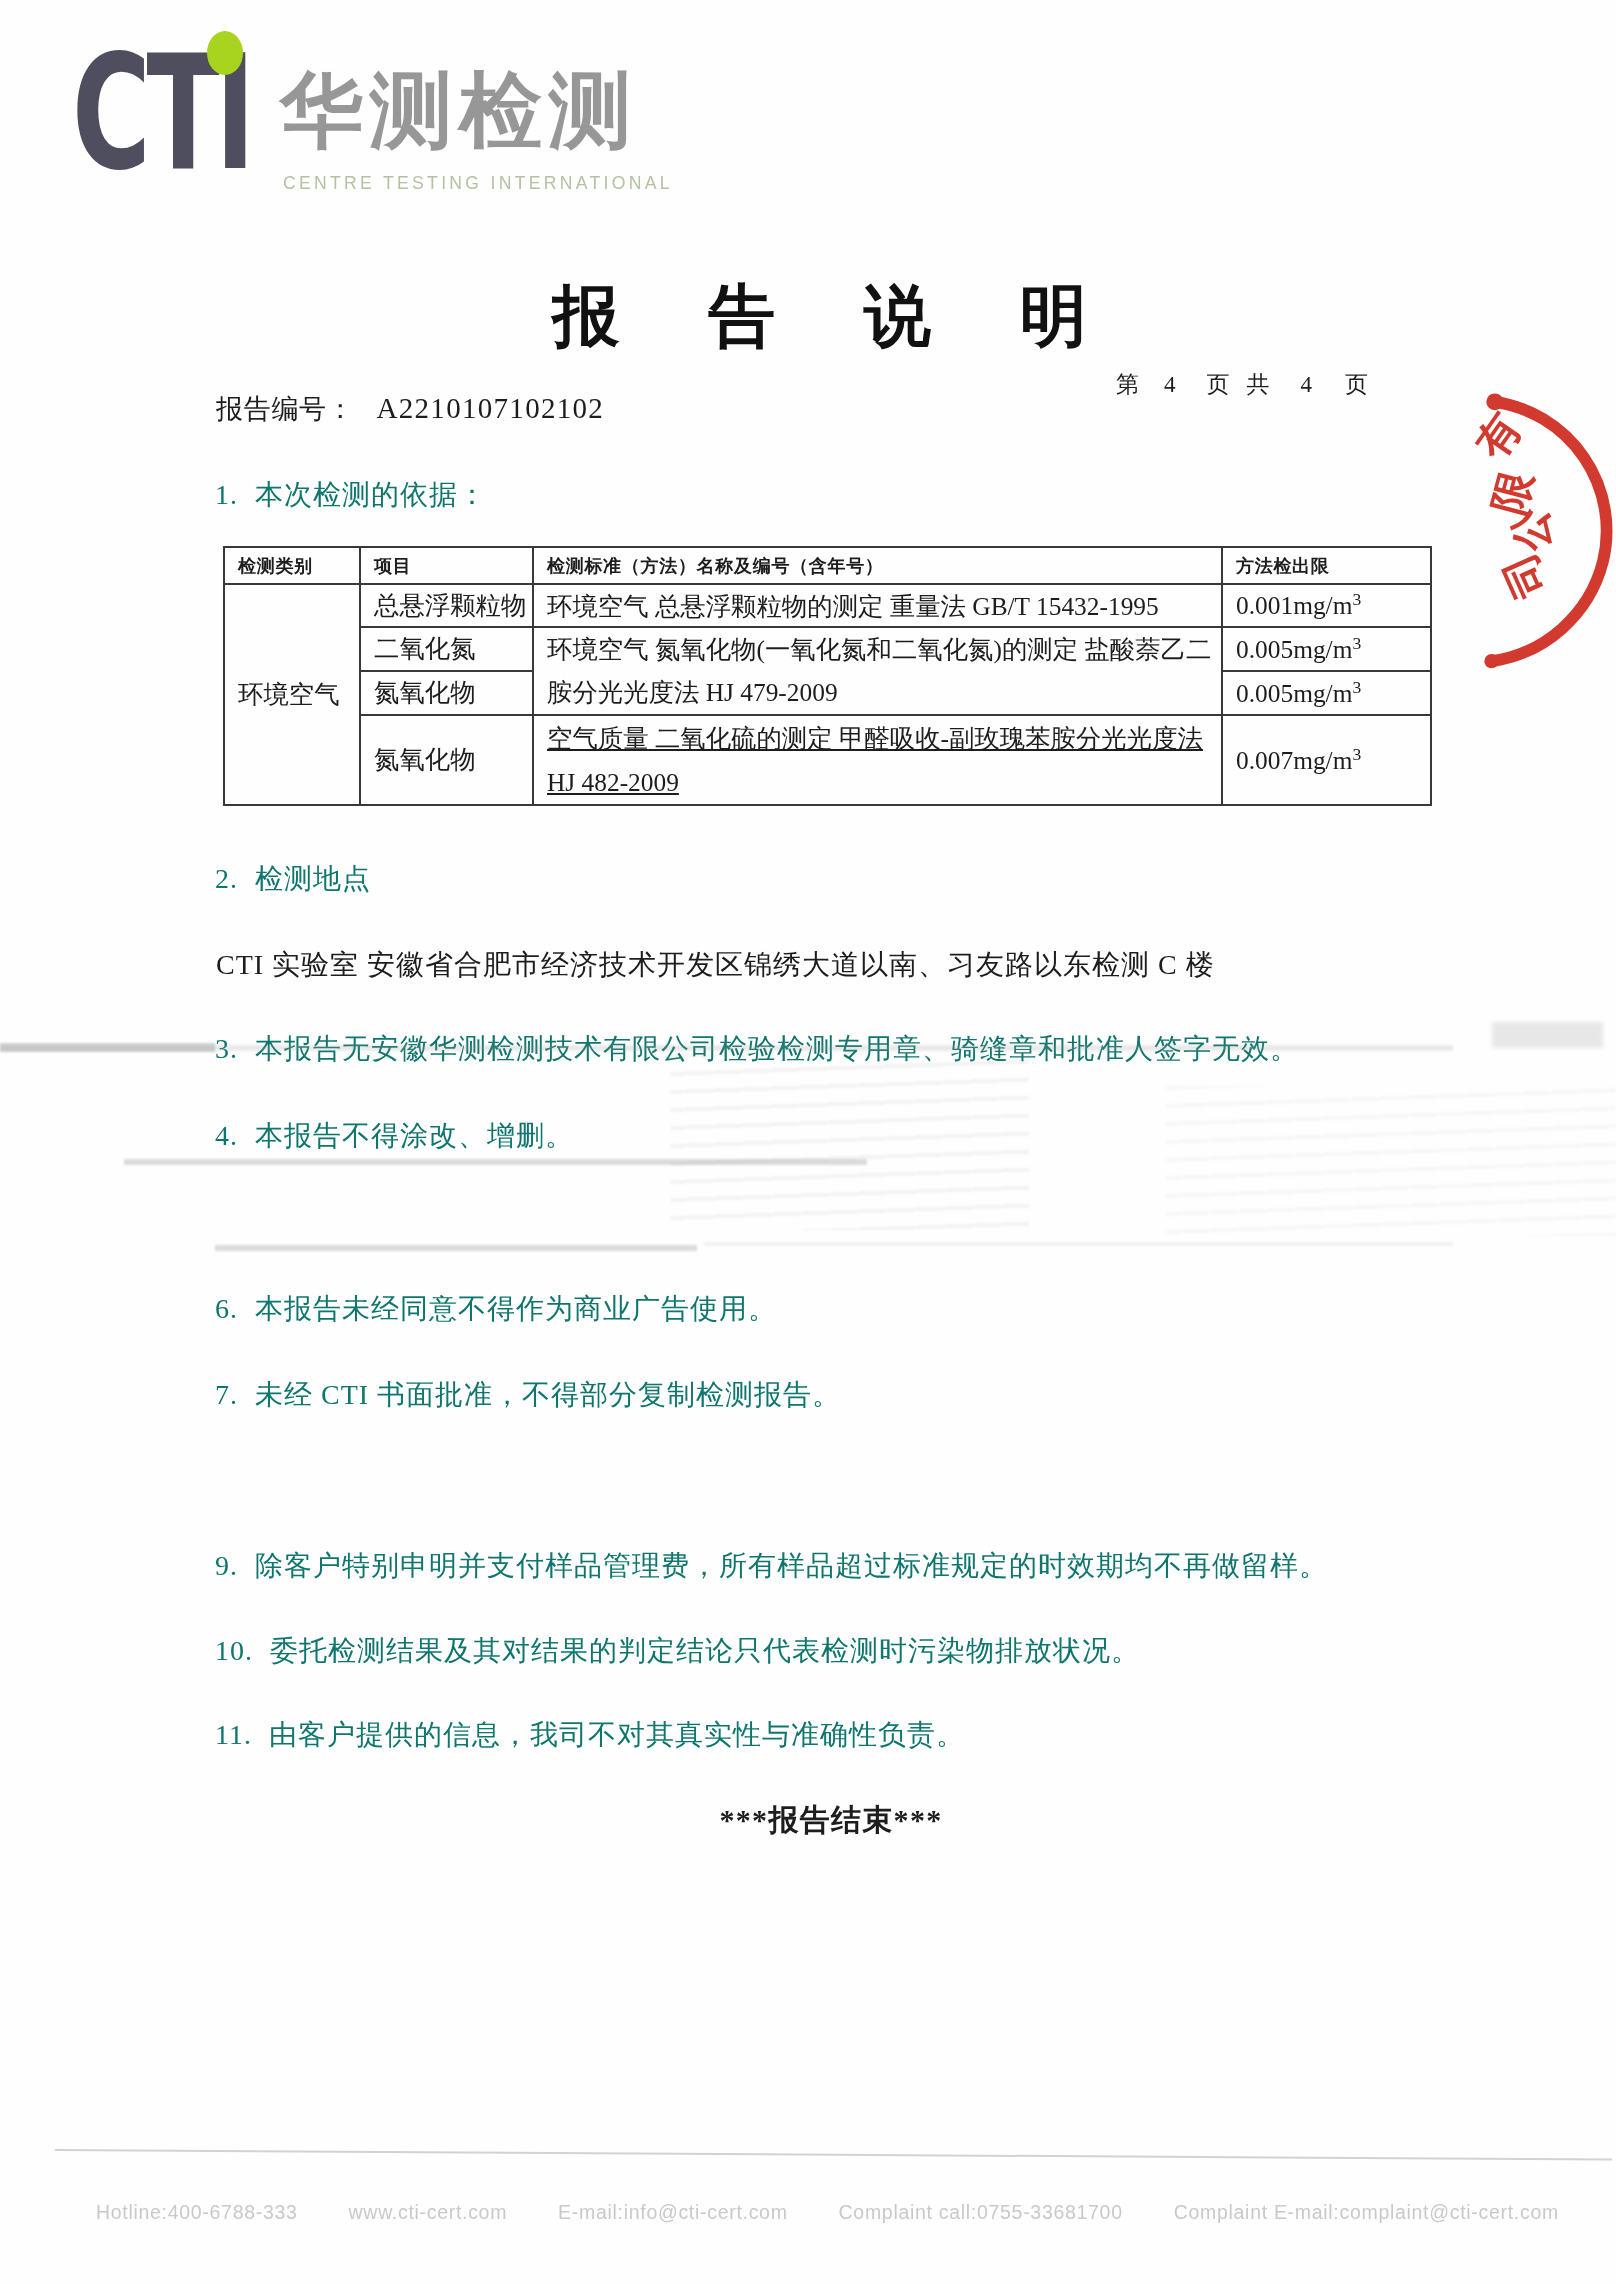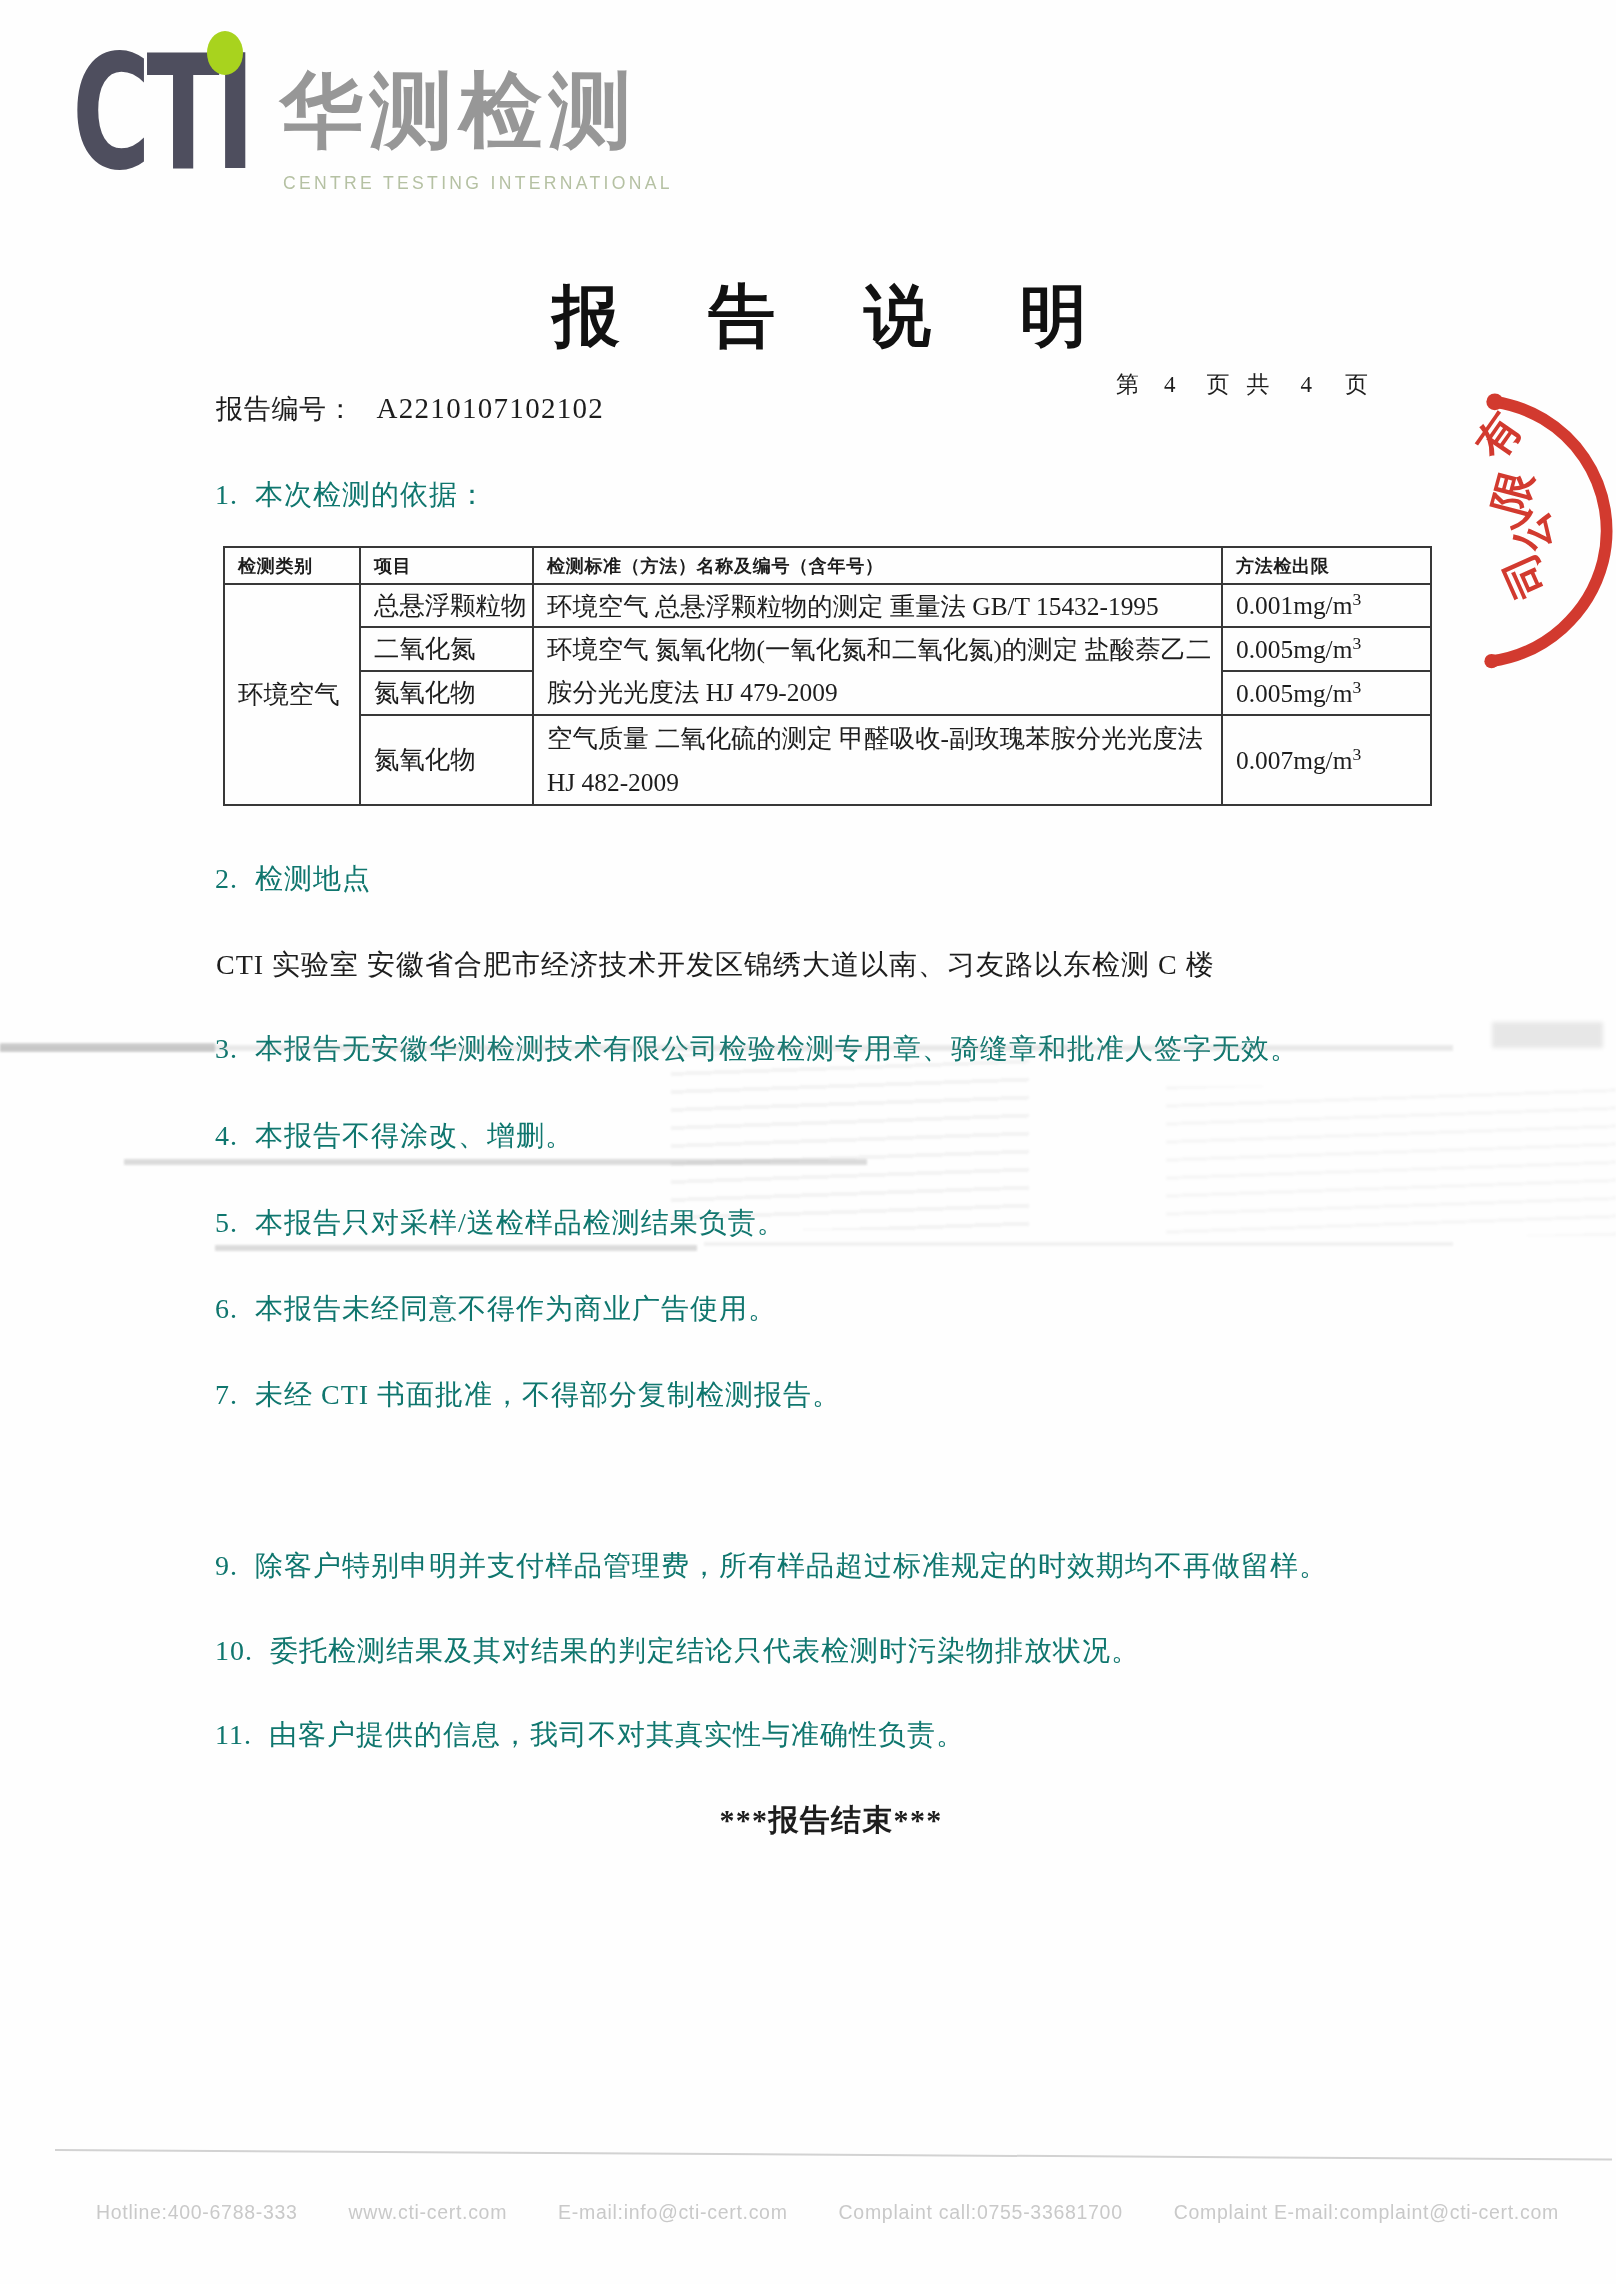--- a/index.html
+++ b/index.html
@@ -67,21 +67,21 @@
     border:2px solid #383838;
     vertical-align:middle;text-align:left;
     padding:0 3.9px 0 13px;
     font-weight:normal;
   }
   table.std-table th{font-size:18px;font-weight:bold;letter-spacing:0.7px;white-space:nowrap;}
   table.std-table td{font-size:25.4px;}
   td.cat,td.item{white-space:nowrap;}
   td.std{line-height:40px;padding-right:1.3px;}
   td.std.merged{line-height:43px;}
-  td.std.tall{line-height:44px;}
+  td.std.tall{line-height:44px;text-decoration:underline;}
   td.lim{font-size:27px;white-space:nowrap;padding-left:14.3px;}
   td.lim sup{font-size:17.6px;line-height:0;}
   
   .stamp{position:absolute;left:1401px;top:362px;width:215px;height:326px;pointer-events:none;}
   
   .footer{
     position:absolute;left:96px;top:2201px;width:1512px;
     display:flex;gap:51px;
     font-family:"Liberation Sans","DejaVu Sans",sans-serif;
     font-size:19.5px;letter-spacing:0.7px;white-space:nowrap;
@@ -159,23 +159,20 @@
   <div class="note" style="top:860px;">
     <span class="n">2.</span><span>检测地点</span>
   </div>
   <div class="loc-line">CTI 实验室  安徽省合肥市经济技术开发区锦绣大道以南、习友路以东检测 C 楼</div>
   <div class="note" style="top:1030px;">
     <span class="n">3.</span><span>本报告无安徽华测检测技术有限公司检验检测专用章、骑缝章和批准人签字无效。</span>
   </div>
   <div class="note" style="top:1117px;">
     <span class="n">4.</span><span>本报告不得涂改、增删。</span>
   </div>
-  <div class="note" style="top:1204px;">
-    <span class="n">5.</span><span>本报告只对采样/送检样品检测结果负责。</span>
-  </div>
   <div class="note" style="top:1290px;">
     <span class="n">6.</span><span>本报告未经同意不得作为商业广告使用。</span>
   </div>
   <div class="note" style="top:1376px;">
     <span class="n">7.</span><span>未经 CTI 书面批准，不得部分复制检测报告。</span>
   </div>
   <div class="note" style="top:1547px;">
     <span class="n">9.</span><span>除客户特别申明并支付样品管理费，所有样品超过标准规定的时效期均不再做留样。</span>
   </div>
   <div class="note" style="top:1632px;">

